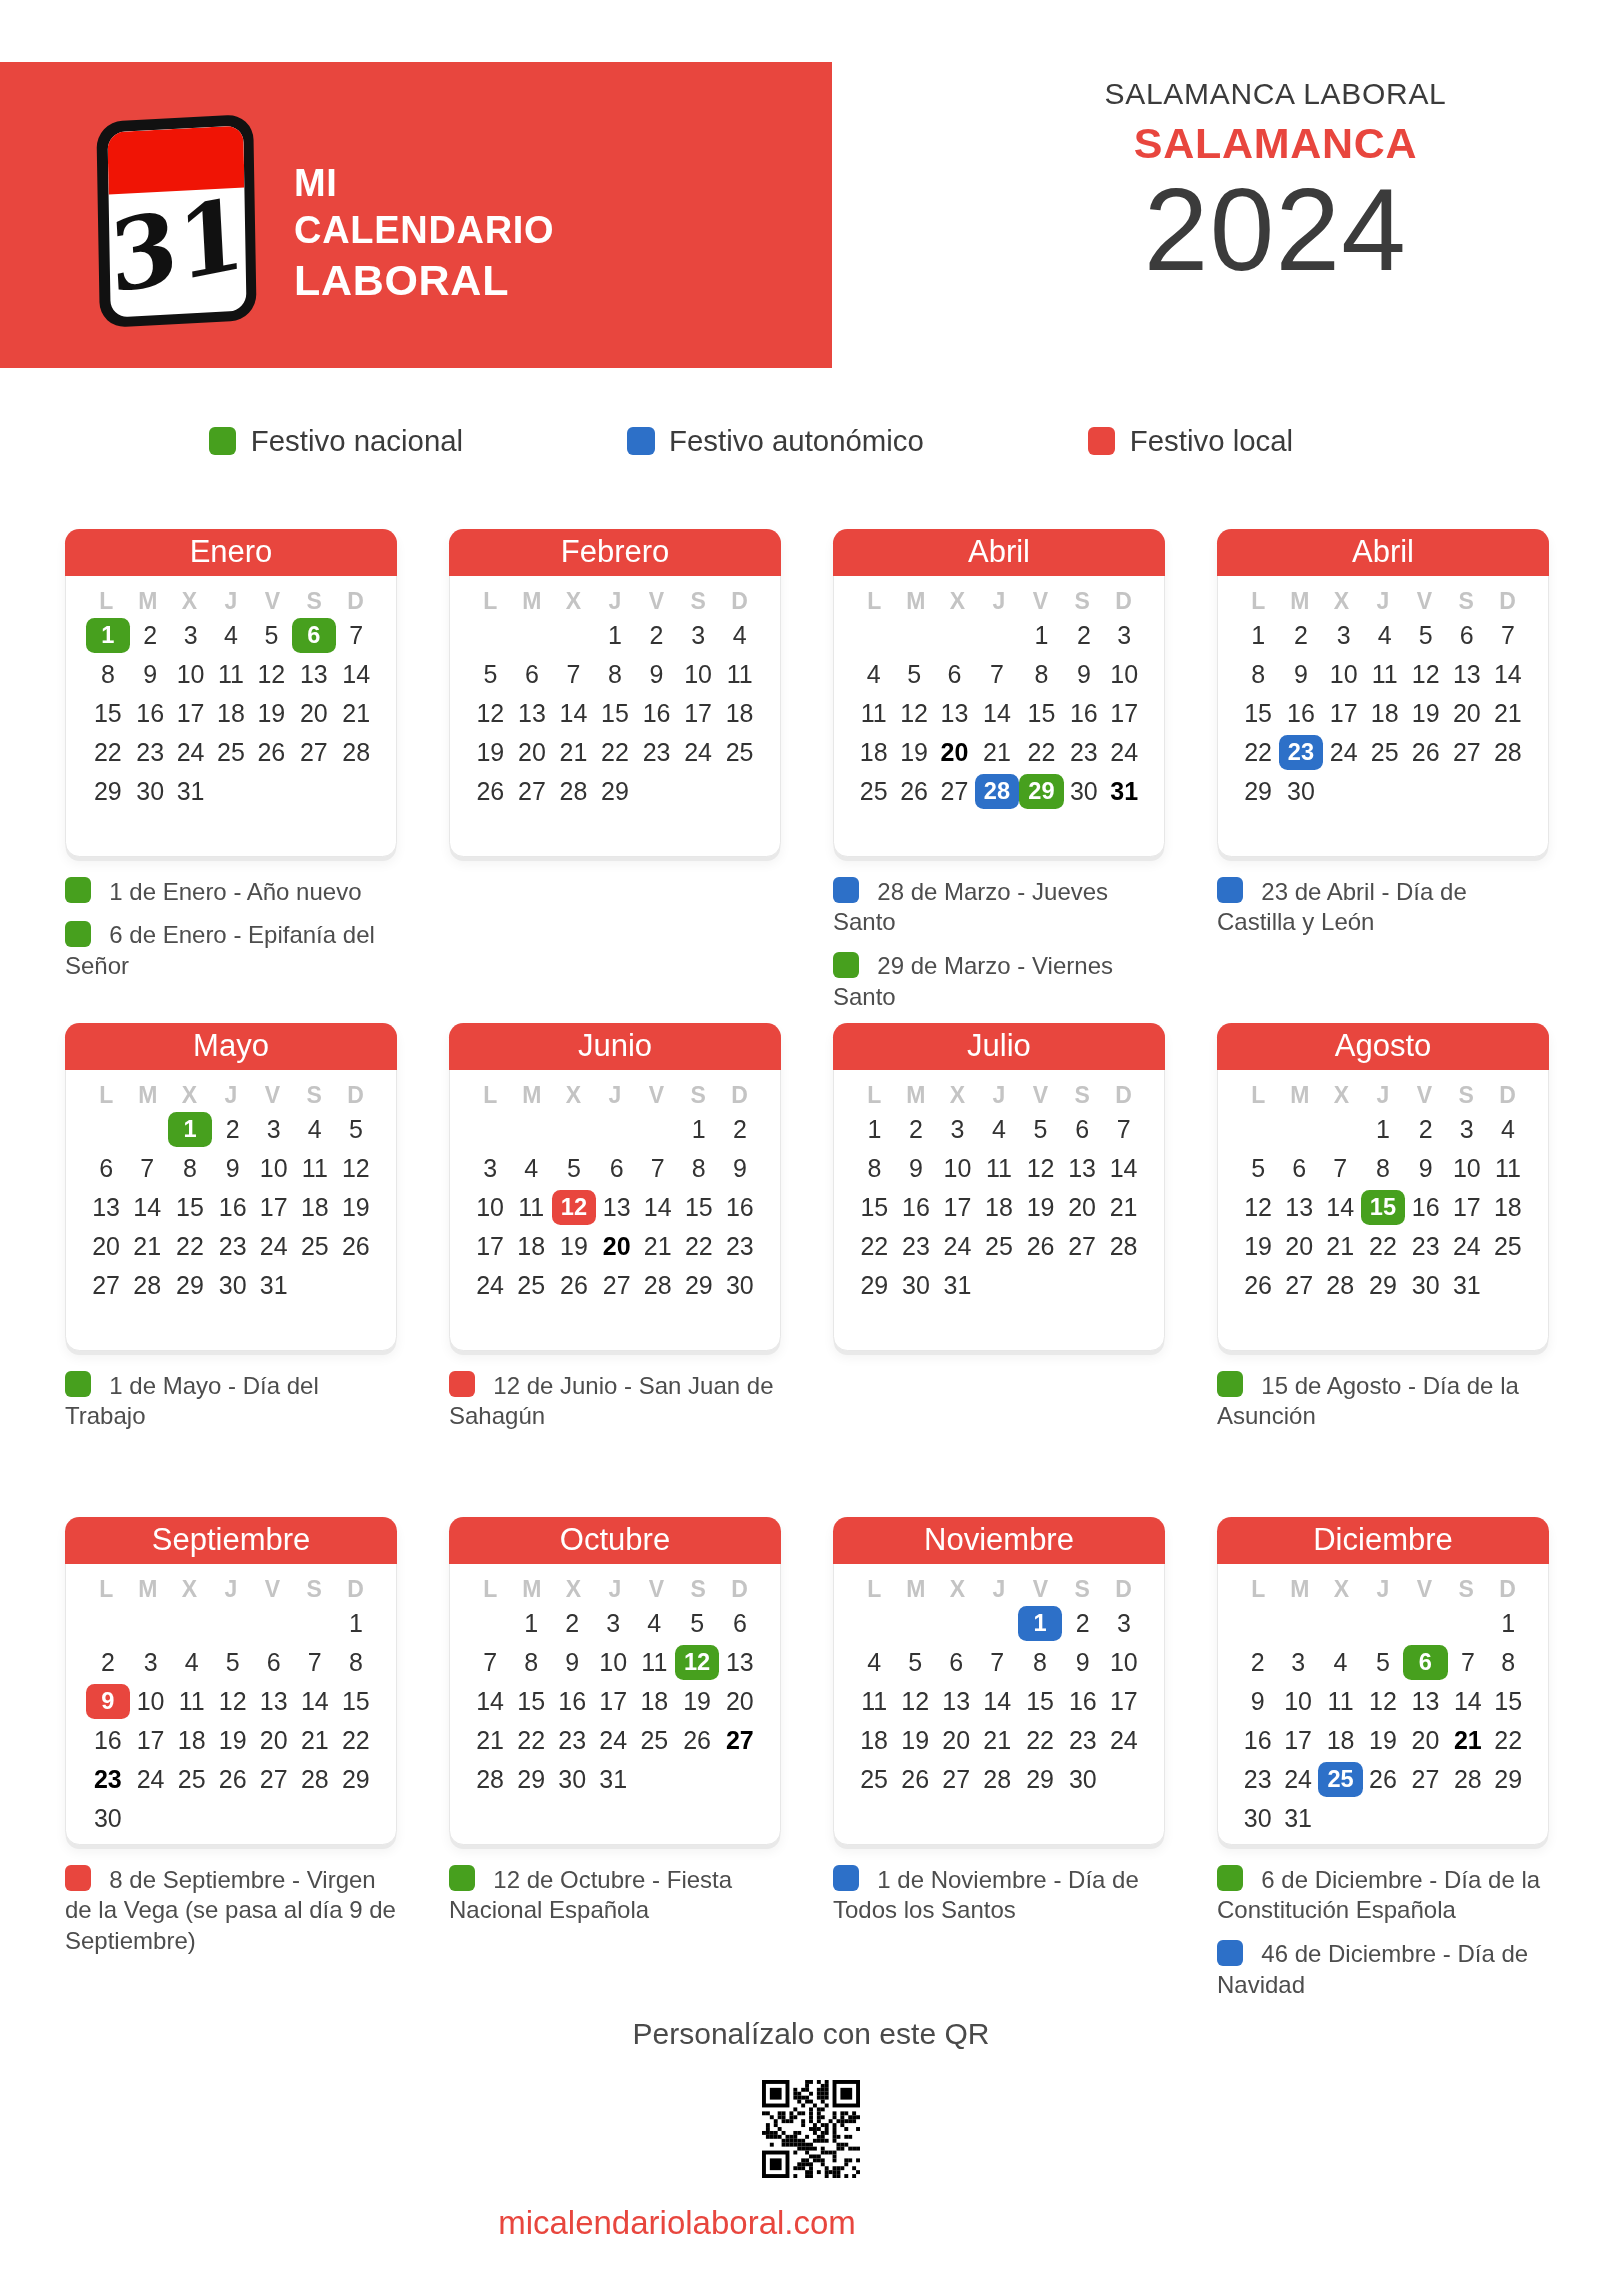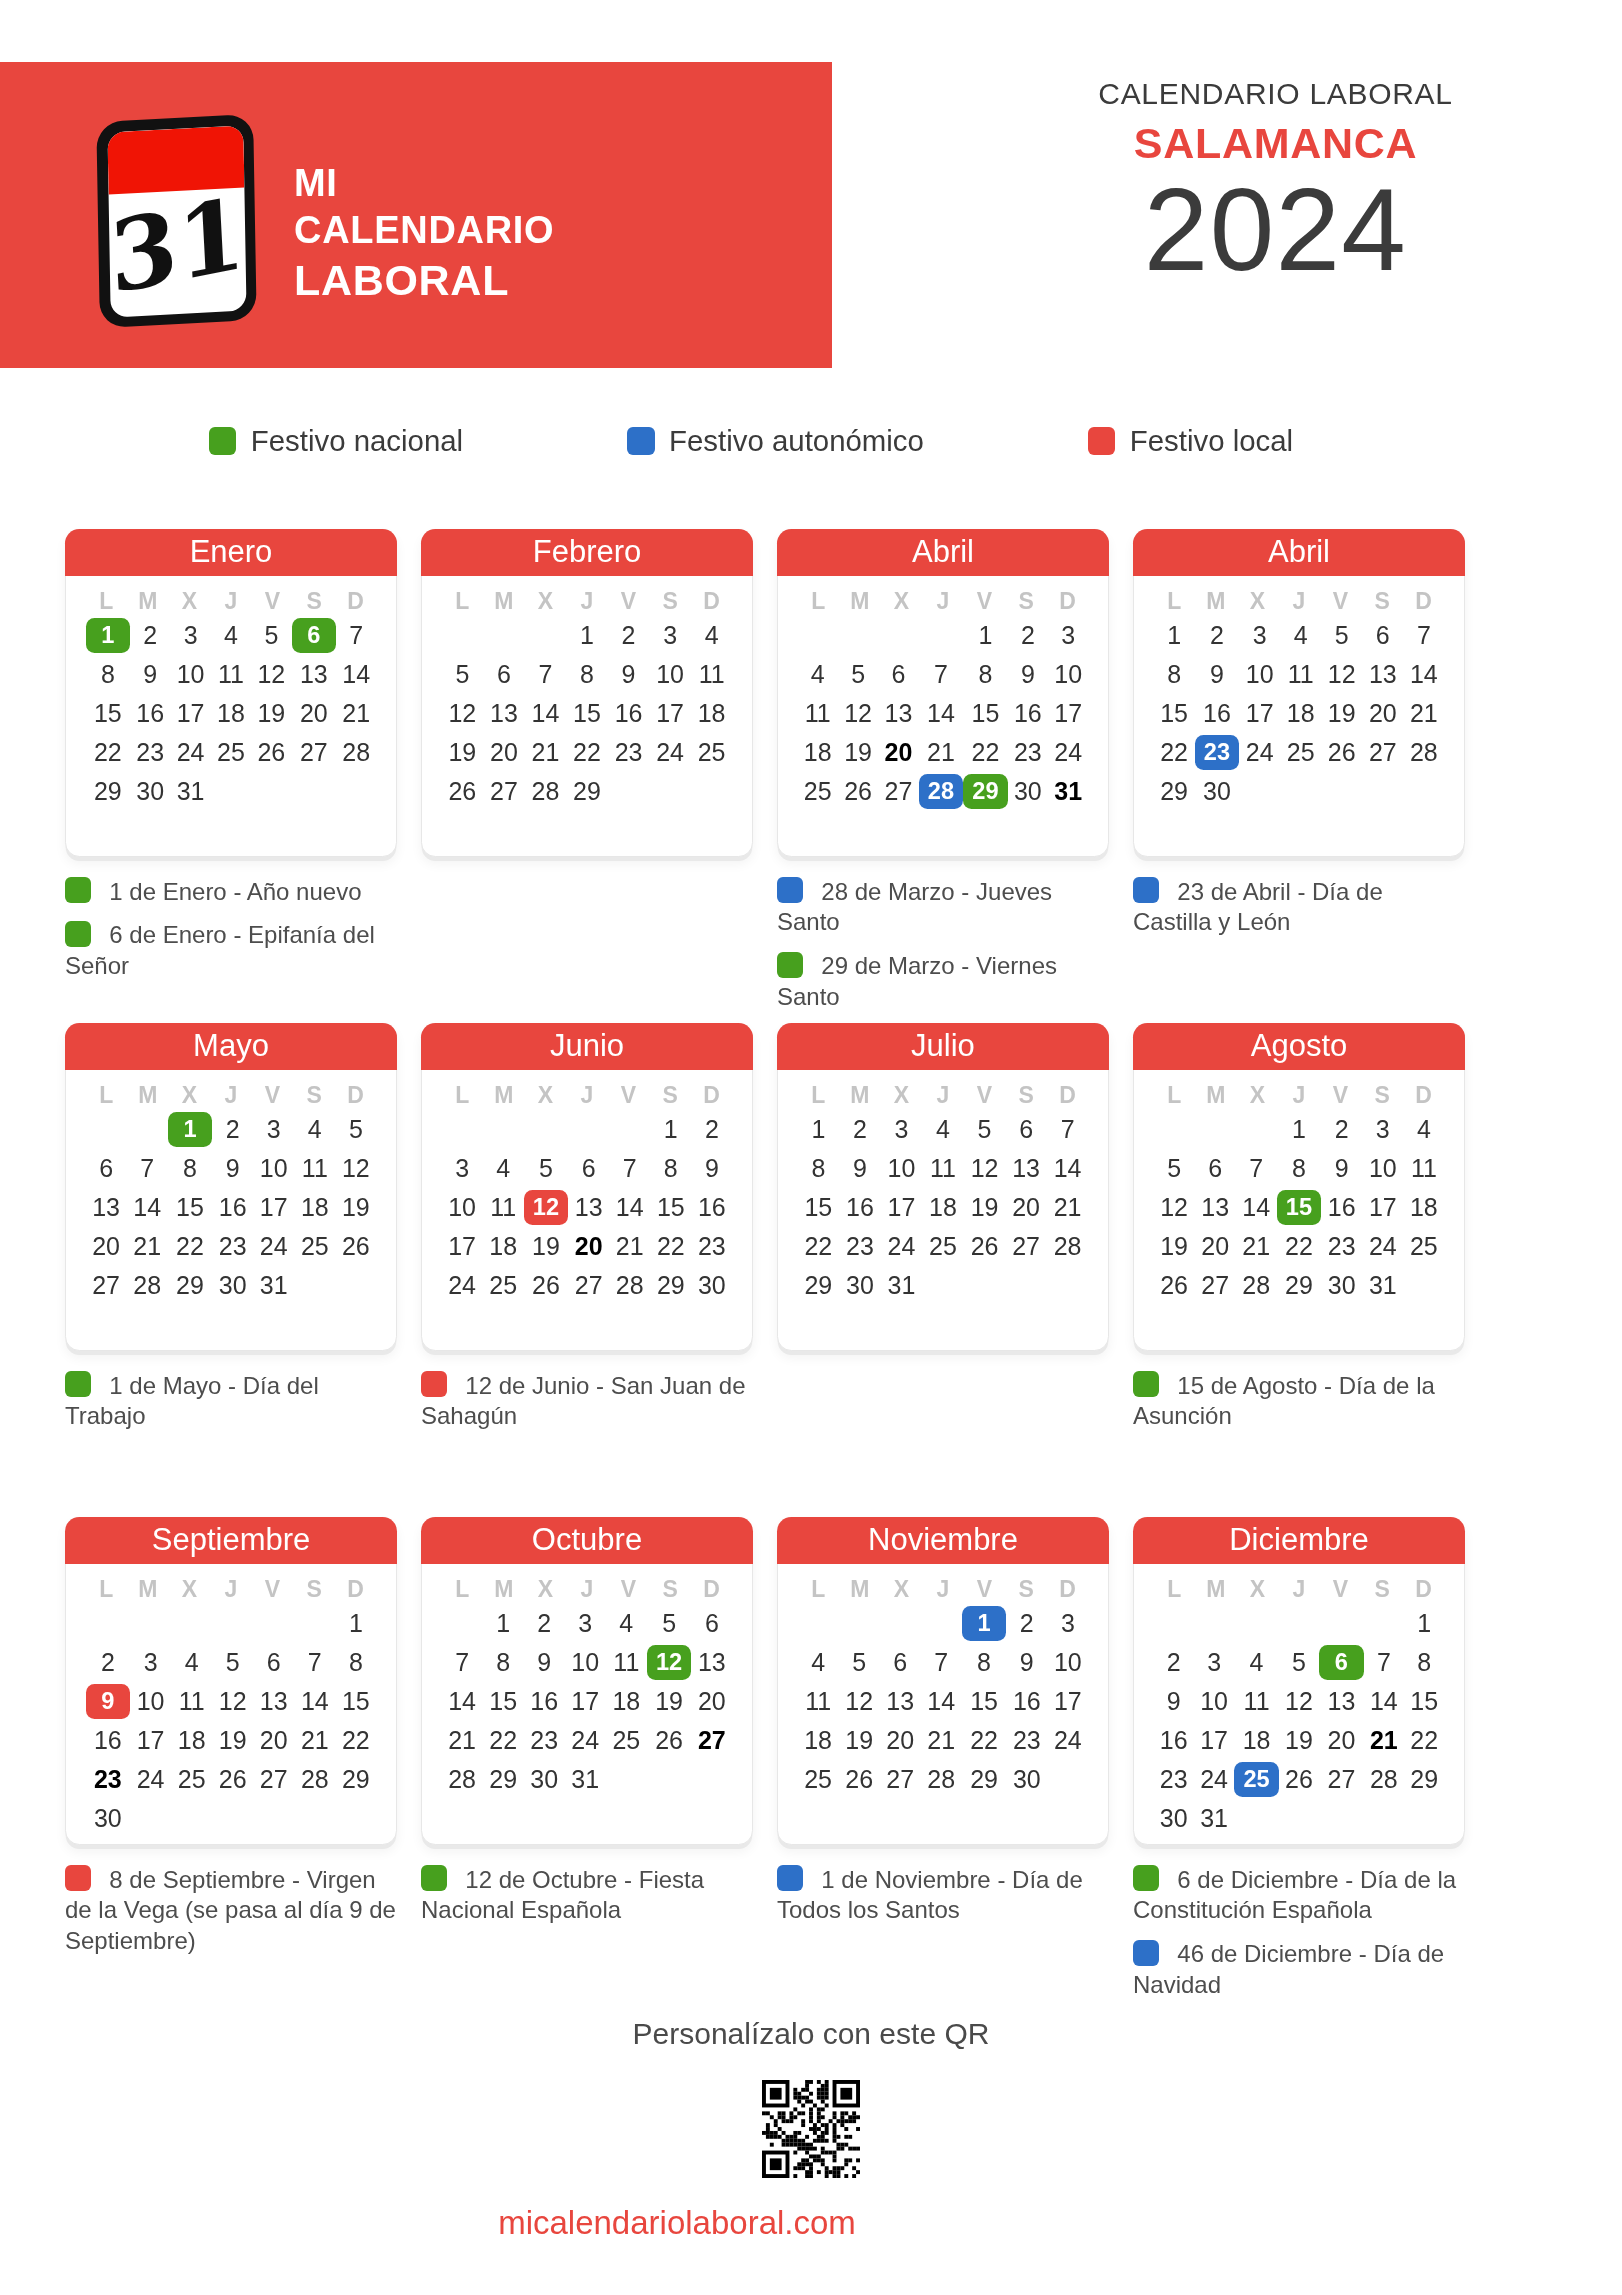--- a/index.html
+++ b/index.html
@@ -31,21 +31,21 @@
   .kicker{font-size:30px;color:#3B3B3B;font-weight:500;letter-spacing:0.7px;}
   .city{font-size:43px;color:#E8463E;font-weight:700;letter-spacing:0.7px;margin-top:7.9px;}
   .year{font-size:116px;color:#3B3B3B;font-weight:200;line-height:1.05;margin-top:2.6px;letter-spacing:1.3px;}
   
   .legend{position:absolute;left:0;top:424px;width:1502px;display:flex;justify-content:center;gap:164px;align-items:center;}
   .legend-item{display:flex;align-items:center;gap:14.4px;}
   .legend-sq{width:27.5px;height:27.5px;border-radius:5.9px;display:inline-block;}
   .legend-label{font-size:29.4px;color:#3B3B3B;}
   
   .months{position:absolute;left:65px;top:529px;width:1492px;
-    display:grid;grid-template-columns:repeat(4,332px);column-gap:24px;grid-auto-rows:494px;}
+    display:grid;grid-template-columns:repeat(4,332px);column-gap:52px;grid-auto-rows:494px;}
   .month-card{
     width:332px;height:328px;background:#fff;border:1.3px solid #e7e7e7;border-radius:14.4px;
     box-sizing:border-box;box-shadow:0 4.6px 0 -0.7px #e9e9e9, 0 6.5px 11.8px rgba(0,0,0,.05);
   }
   .month-header{
     height:47px;margin:-1.3px -1.3px 0 -1.3px;background:#E8463E;border-radius:14.4px 14.4px 0 0;
     color:#fff;font-size:31px;display:flex;align-items:center;justify-content:center;
   }
   .weekday-row{display:grid;grid-template-columns:repeat(7,1fr);padding:0 19.6px;margin-top:10.5px;height:30px;}
   .weekday{display:flex;align-items:center;justify-content:center;font-size:23px;font-weight:700;color:#c4c4c4;}
@@ -76,21 +76,21 @@
     </div>
   </div>
   <div class="logo-text">
     <div class="logo-line1">MI</div>
     <div class="logo-line2">CALENDARIO</div>
     <div class="logo-line3">LABORAL</div>
   </div>
 </div>
 
 <div class="right-head">
-  <div class="kicker">CALENDARIO LABORAL</div>
+  <div class="kicker">SALAMANCA LABORAL</div>
   <div class="city">SALAMANCA</div>
   <div class="year">2024</div>
 </div>
 
 <div class="legend">
   <div class="legend-item">
     <span class="legend-sq" style="background: rgb(71, 160, 30);"></span>
     <span class="legend-label">Festivo nacional</span>
   </div>
   <div class="legend-item">

